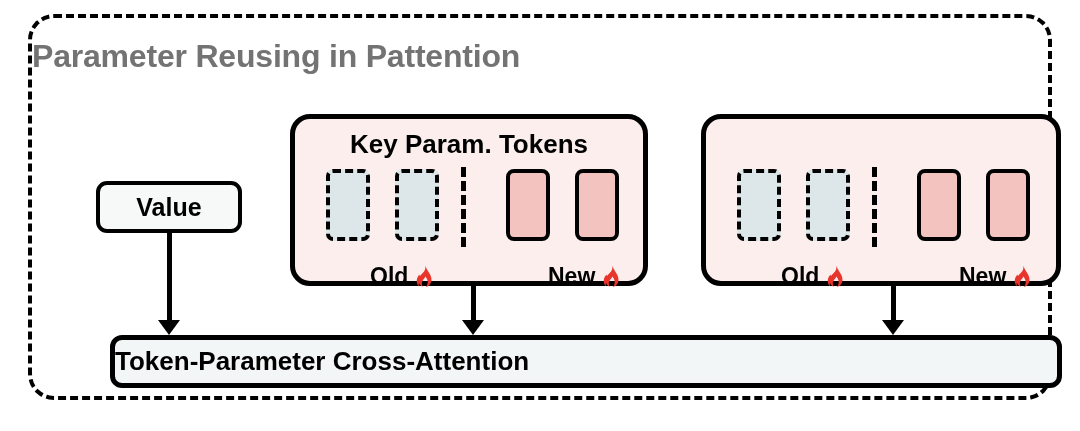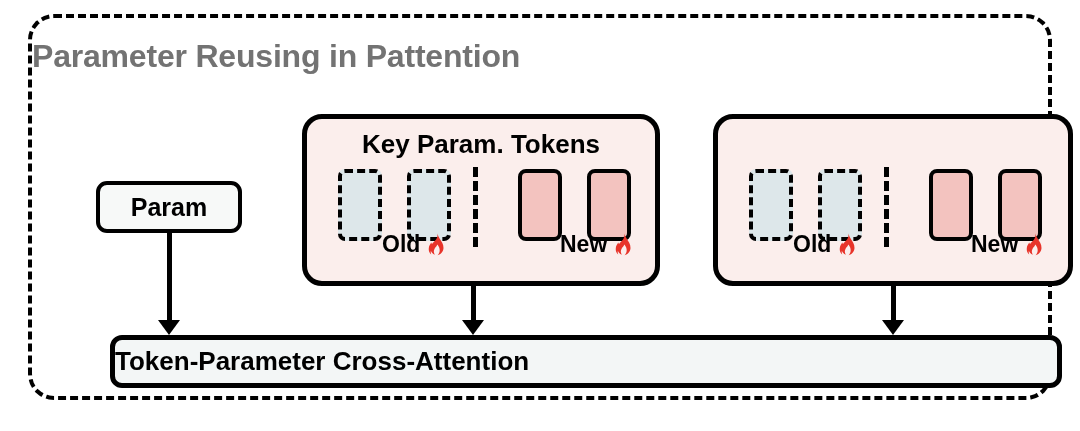--- a/index.html
+++ b/index.html
@@ -61,21 +61,20 @@
 
   
   .param-panel {
     position: absolute;
     top: 96px;
     height: 172px;
     box-sizing: border-box;
     background: #fbeeec;
     border: 5px solid #000000;
     border-radius: 20px;
-    margin-left: 12px;
   }
   #panel-key   { left: 258px; width: 358px; }
   #panel-value { left: 669px; width: 360px; }
 
   .panel-title {
     position: absolute;
     left: 0;
     top: 10px;
     width: 100%;
     text-align: center;
@@ -118,21 +117,21 @@
     position: absolute;
     left: 166px;
     top: -2px;
     width: 0;
     height: 80px;
     border-left: 5px dashed #000000;
   }
 
   .group-label {
     position: absolute;
-    top: 112px;
+    top: 144px;
     display: flex;
     align-items: center;
     gap: 5px;
     font-size: 23px;
     font-weight: bold;
     color: #000000;
     white-space: nowrap;
   }
   .label-old { left: 75px; }
   .label-new { left: 253px; }
@@ -194,21 +193,21 @@
   #arrow-value .shaft { height: 35px; }
 </style>
 </head>
 <body>
 
 <div id="outer-frame">
 
   <div id="diagram-title">Parameter Reusing in Pattention</div>
 
   <div id="input-box">
-    <span>Param</span>
+    <span>Value</span>
   </div>
 
   <div id="panel-key" class="param-panel">
     <div class="panel-title">Key Param. Tokens</div>
 
     <div class="slots-row">
       <div class="token-slot old slot-old-1"></div>
       <div class="token-slot old slot-old-2"></div>
       <div class="slot-divider"></div>
       <div class="token-slot new slot-new-1"></div>

